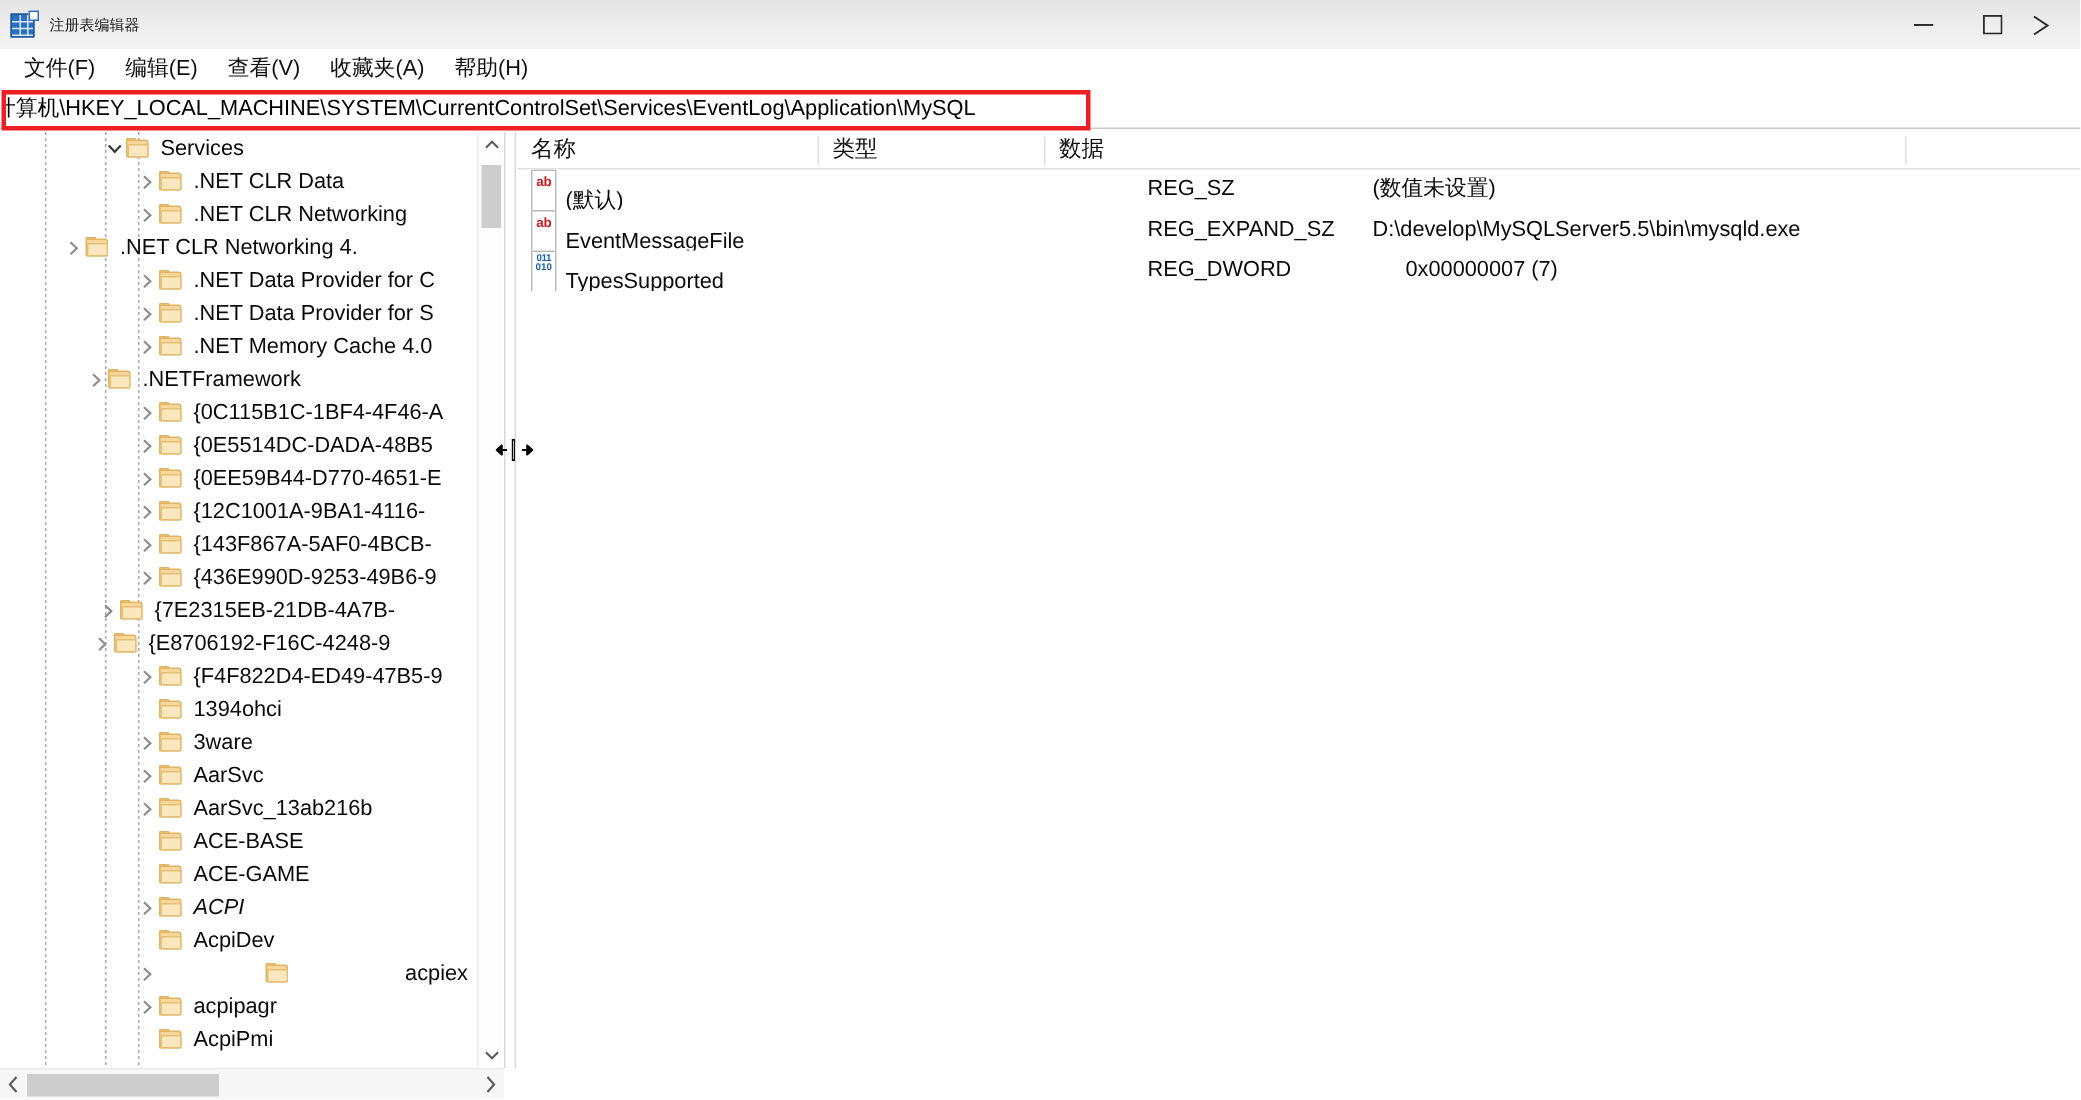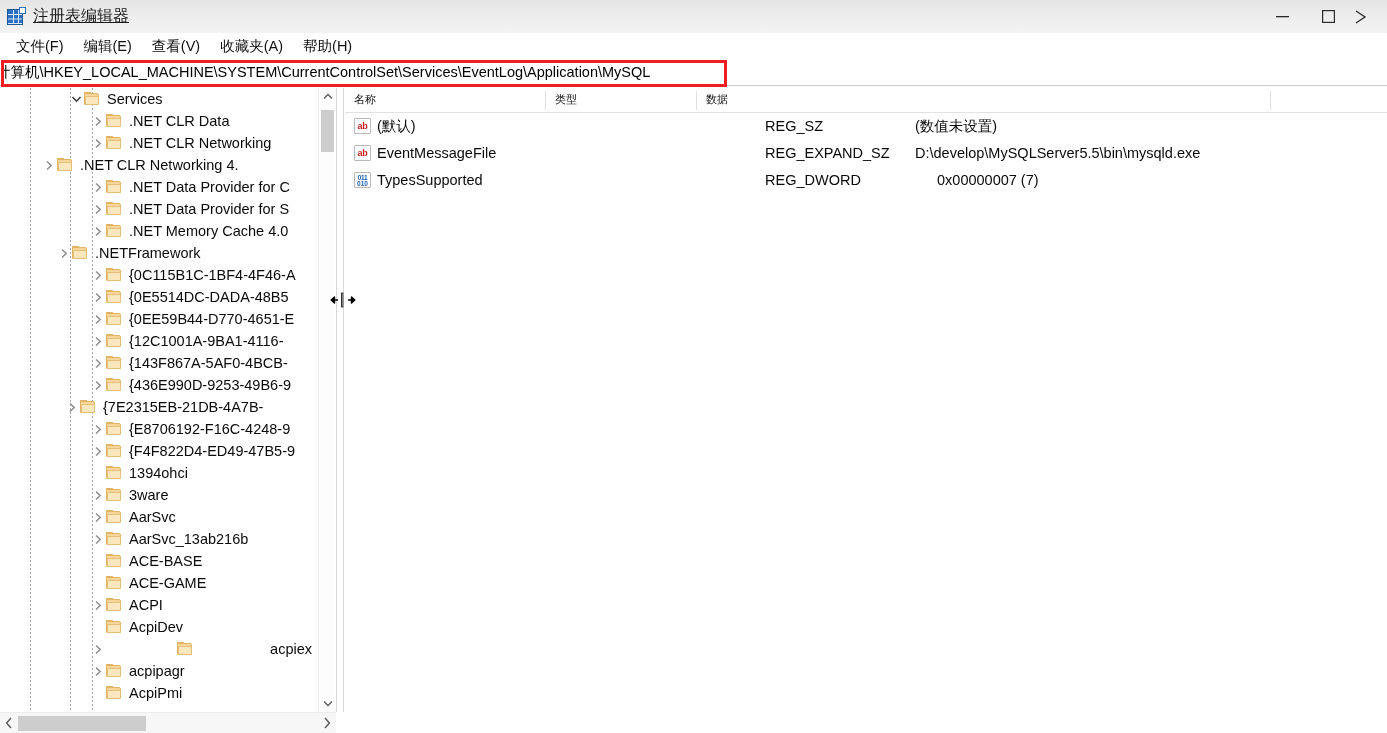--- a/index.html
+++ b/index.html
@@ -68,24 +68,23 @@
   }
   .app-icon .corner {
     position: absolute;
     right: -1px; top: -1px;
     width: 7px; height: 7px;
     background: #ffffff;
     border: 1px solid #2a6fc0;
     box-sizing: border-box;
   }
   .title-text {
-    font-size: 16px;
+    font-size: 10px;
     color: #1b1b1b;
     white-space: nowrap;
-    text-decoration: underline;
   }
 
   .win-buttons {
     position: absolute;
     right: 0; top: 0;
     height: 33px;
     display: flex;
   }
   .win-btn {
     width: 46px; height: 33px;
@@ -302,21 +301,21 @@
     position: relative;
     height: 24px;
     border-bottom: 1px solid #e2e2e2;
     background: #ffffff;
   }
   .col-head {
     position: absolute;
     top: 0;
     height: 24px;
     line-height: 23px;
-    font-size: 11px;
+    font-size: 15px;
     color: #111111;
     padding-left: 9px;
     box-sizing: border-box;
     white-space: nowrap;
   }
   .col-sep {
     position: absolute;
     top: 3px;
     width: 1px; height: 19px;
     background: #e0e0e0;
@@ -334,21 +333,21 @@
     line-height: 27px;
     font-size: 14.5px;
     color: #0a0a0a;
     white-space: nowrap;
     overflow: hidden;
   }
   .cell.name { left: 0; padding-left: 9px; }
 
   .val-icon {
     display: inline-block;
-    width: 17px; height: 16px;
+    width: 17px; height: 28px;
     vertical-align: -3px;
     margin-right: 6px;
     position: relative;
     background: #ffffff;
     border: 1px solid #b9b9b9;
     box-sizing: border-box;
     border-radius: 1px;
     overflow: hidden;
   }
   .val-icon .glyph {
@@ -651,21 +650,21 @@
                 <path d="M2 1.5 L6.2 5.5 L2 9.5" fill="none" stroke="#8e8e8e" stroke-width="1.5"></path>
               </svg>
             </span>
             <span class="folder">
               <span class="tab"></span>
               <span class="back"></span>
               <span class="front"></span>
             </span>
             <span class="tree-label">{7E2315EB-21DB-4A7B-</span>
           </div>
-          <div class="tree-row" style="padding-left: 90px;">
+          <div class="tree-row" style="padding-left: 60px;">
             <span class="chev">
               <svg width="9" height="11" viewBox="0 0 9 11">
                 <path d="M2 1.5 L6.2 5.5 L2 9.5" fill="none" stroke="#8e8e8e" stroke-width="1.5"></path>
               </svg>
             </span>
             <span class="folder">
               <span class="tab"></span>
               <span class="back"></span>
               <span class="front"></span>
             </span>
@@ -755,21 +754,21 @@
                 <path d="M2 1.5 L6.2 5.5 L2 9.5" fill="none" stroke="#8e8e8e" stroke-width="1.5"></path>
               </svg>
             </span>
             <span class="folder">
               <span class="tab"></span>
               <span class="back"></span>
               <span class="front"></span>
             </span>
             <span class="tree-label">ACE-GAME</span>
           </div>
-          <div class="tree-row" style="padding-left: 90px;">
+          <div class="tree-row" style="padding-left: 90px; font-style: italic;">
             <span class="chev">
               <svg width="9" height="11" viewBox="0 0 9 11">
                 <path d="M2 1.5 L6.2 5.5 L2 9.5" fill="none" stroke="#8e8e8e" stroke-width="1.5"></path>
               </svg>
             </span>
             <span class="folder">
               <span class="tab"></span>
               <span class="back"></span>
               <span class="front"></span>
             </span>

